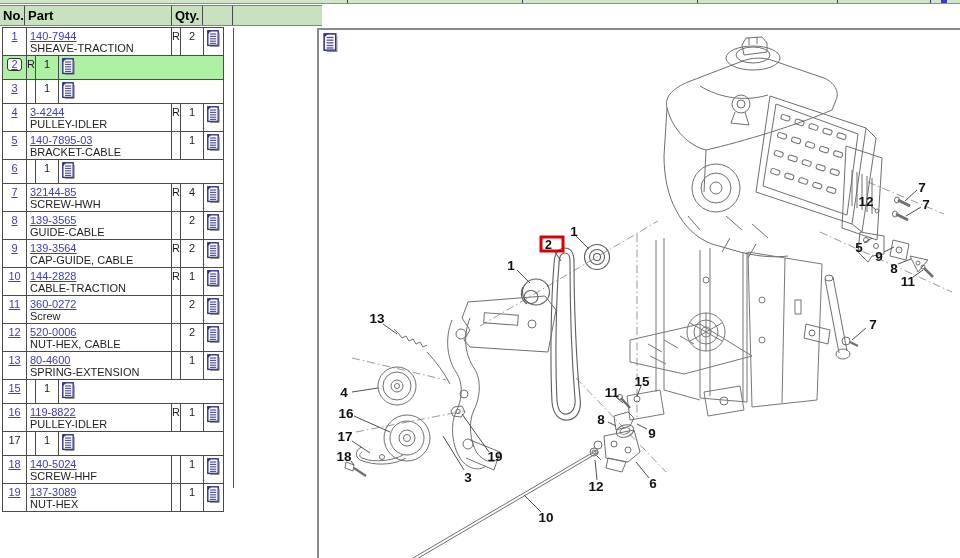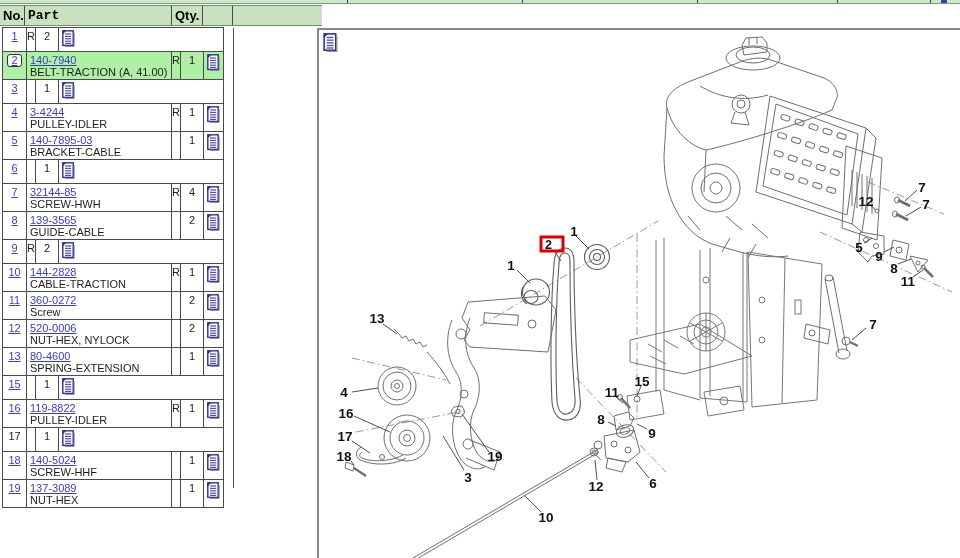--- a/index.html
+++ b/index.html
@@ -13,21 +13,21 @@
   .top-strip .tick { position:absolute; top:0; width:1px; height:3px; background:#35355e; }
   .top-strip .bluetick { position:absolute; top:0; width:6px; height:3px; background:#3b3bc4; }
 
   
   .thead { position:absolute; left:0; top:5px; width:322px; height:21px;
            background:#c8e2c0; display:flex;
            border-top:1px solid #6d8f6d; border-bottom:1px solid #6d8f6d;
            font-size:13px; font-weight:bold; color:#000; }
   .thead .hc { padding:2px 0 0 3px; border-right:1px solid #4a4a4a; overflow:hidden; }
   .hc.h-no  { width:25px; }
-  .hc.h-part{ width:147px;font-family:Liberation Mono, monospace; }
+  .hc.h-part{ width:147px; }
   .hc.h-qty { width:31px; }
   .hc.h-x1  { width:30px; }
   .hc.h-x2  { width:89px; border-right:none; }
 
   
   .tbody { position:absolute; left:2px; top:28px; width:222px; }
   .outer-edge { position:absolute; left:233px; top:28px; width:1px; height:460px; background:#555; }
   .trow { display:flex; border:1px solid #4a4a4a; margin-top:-1px; background:#fff;
           font-size:11px; line-height:12px; color:#1d1d1d; }
   .trow.selected { background:#aef0a4; }
@@ -73,40 +73,40 @@
     <div class="hc h-no">No.</div>
     <div class="hc h-part">Part</div>
     <div class="hc h-qty">Qty.</div>
     <div class="hc h-x1"></div>
     <div class="hc h-x2"></div>
   </div>
 
   <div class="tbody">
       <div class="trow">
         <div class="cell c-no"><a class="link" href="#">1</a></div>
+        <div class="cell c-part"><a class="link" href="#">140-7944</a><div class="desc">SHEAVE-TRACTION</div></div>
         <div class="cell c-r">R</div>
         <div class="cell c-qty">2</div>
         <div class="cell c-icon">
   <svg width="13" height="17" viewBox="0 0 13 17">
     <rect x="0.8" y="0.8" width="10.4" height="14.6" fill="#ffffff" stroke="#31318c" stroke-width="1.4"></rect>
     <path d="M12.2,3 L12.2,16.4 L3,16.4" stroke="#8a8a8a" stroke-width="1" fill="none"></path>
     <g stroke="#5050a8" stroke-width="1.2">
       <line x1="3" y1="4" x2="9.2" y2="4"></line>
       <line x1="3" y1="6.4" x2="9.2" y2="6.4"></line>
       <line x1="3" y1="8.8" x2="9.2" y2="8.8"></line>
       <line x1="3" y1="11.2" x2="9.2" y2="11.2"></line>
       <line x1="3" y1="13.4" x2="9.2" y2="13.4"></line>
     </g>
     <path d="M0.8,0.8 L4.2,0.8 L0.8,4.2 Z" fill="#31318c"></path>
   </svg>
 </div>
       </div>
       <div class="trow selected">
         <div class="cell c-no"><a class="link focusbox" href="#">2</a></div>
-        <div class="cell c-part"><a class="link" href="#">140-7940</a><div class="desc">BELT-TRACTION (A, 41.00)</div></div>
         <div class="cell c-r">R</div>
         <div class="cell c-qty">1</div>
         <div class="cell c-icon">
   <svg width="13" height="17" viewBox="0 0 13 17">
     <rect x="0.8" y="0.8" width="10.4" height="14.6" fill="#ffffff" stroke="#31318c" stroke-width="1.4"></rect>
     <path d="M12.2,3 L12.2,16.4 L3,16.4" stroke="#8a8a8a" stroke-width="1" fill="none"></path>
     <g stroke="#5050a8" stroke-width="1.2">
       <line x1="3" y1="4" x2="9.2" y2="4"></line>
       <line x1="3" y1="6.4" x2="9.2" y2="6.4"></line>
       <line x1="3" y1="8.8" x2="9.2" y2="8.8"></line>
@@ -230,20 +230,21 @@
       <line x1="3" y1="8.8" x2="9.2" y2="8.8"></line>
       <line x1="3" y1="11.2" x2="9.2" y2="11.2"></line>
       <line x1="3" y1="13.4" x2="9.2" y2="13.4"></line>
     </g>
     <path d="M0.8,0.8 L4.2,0.8 L0.8,4.2 Z" fill="#31318c"></path>
   </svg>
 </div>
       </div>
       <div class="trow">
         <div class="cell c-no"><a class="link" href="#">9</a></div>
+        <div class="cell c-part"><a class="link" href="#">139-3564</a><div class="desc">CAP-GUIDE, CABLE</div></div>
         <div class="cell c-r">R</div>
         <div class="cell c-qty">2</div>
         <div class="cell c-icon">
   <svg width="13" height="17" viewBox="0 0 13 17">
     <rect x="0.8" y="0.8" width="10.4" height="14.6" fill="#ffffff" stroke="#31318c" stroke-width="1.4"></rect>
     <path d="M12.2,3 L12.2,16.4 L3,16.4" stroke="#8a8a8a" stroke-width="1" fill="none"></path>
     <g stroke="#5050a8" stroke-width="1.2">
       <line x1="3" y1="4" x2="9.2" y2="4"></line>
       <line x1="3" y1="6.4" x2="9.2" y2="6.4"></line>
       <line x1="3" y1="8.8" x2="9.2" y2="8.8"></line>
@@ -289,21 +290,21 @@
       <line x1="3" y1="8.8" x2="9.2" y2="8.8"></line>
       <line x1="3" y1="11.2" x2="9.2" y2="11.2"></line>
       <line x1="3" y1="13.4" x2="9.2" y2="13.4"></line>
     </g>
     <path d="M0.8,0.8 L4.2,0.8 L0.8,4.2 Z" fill="#31318c"></path>
   </svg>
 </div>
       </div>
       <div class="trow">
         <div class="cell c-no"><a class="link" href="#">12</a></div>
-        <div class="cell c-part"><a class="link" href="#">520-0006</a><div class="desc">NUT-HEX, NYLOCK</div></div>
+        <div class="cell c-part"><a class="link" href="#">520-0006</a><div class="desc">NUT-HEX, CABLE</div></div>
         <div class="cell c-r"></div>
         <div class="cell c-qty">2</div>
         <div class="cell c-icon">
   <svg width="13" height="17" viewBox="0 0 13 17">
     <rect x="0.8" y="0.8" width="10.4" height="14.6" fill="#ffffff" stroke="#31318c" stroke-width="1.4"></rect>
     <path d="M12.2,3 L12.2,16.4 L3,16.4" stroke="#8a8a8a" stroke-width="1" fill="none"></path>
     <g stroke="#5050a8" stroke-width="1.2">
       <line x1="3" y1="4" x2="9.2" y2="4"></line>
       <line x1="3" y1="6.4" x2="9.2" y2="6.4"></line>
       <line x1="3" y1="8.8" x2="9.2" y2="8.8"></line>

